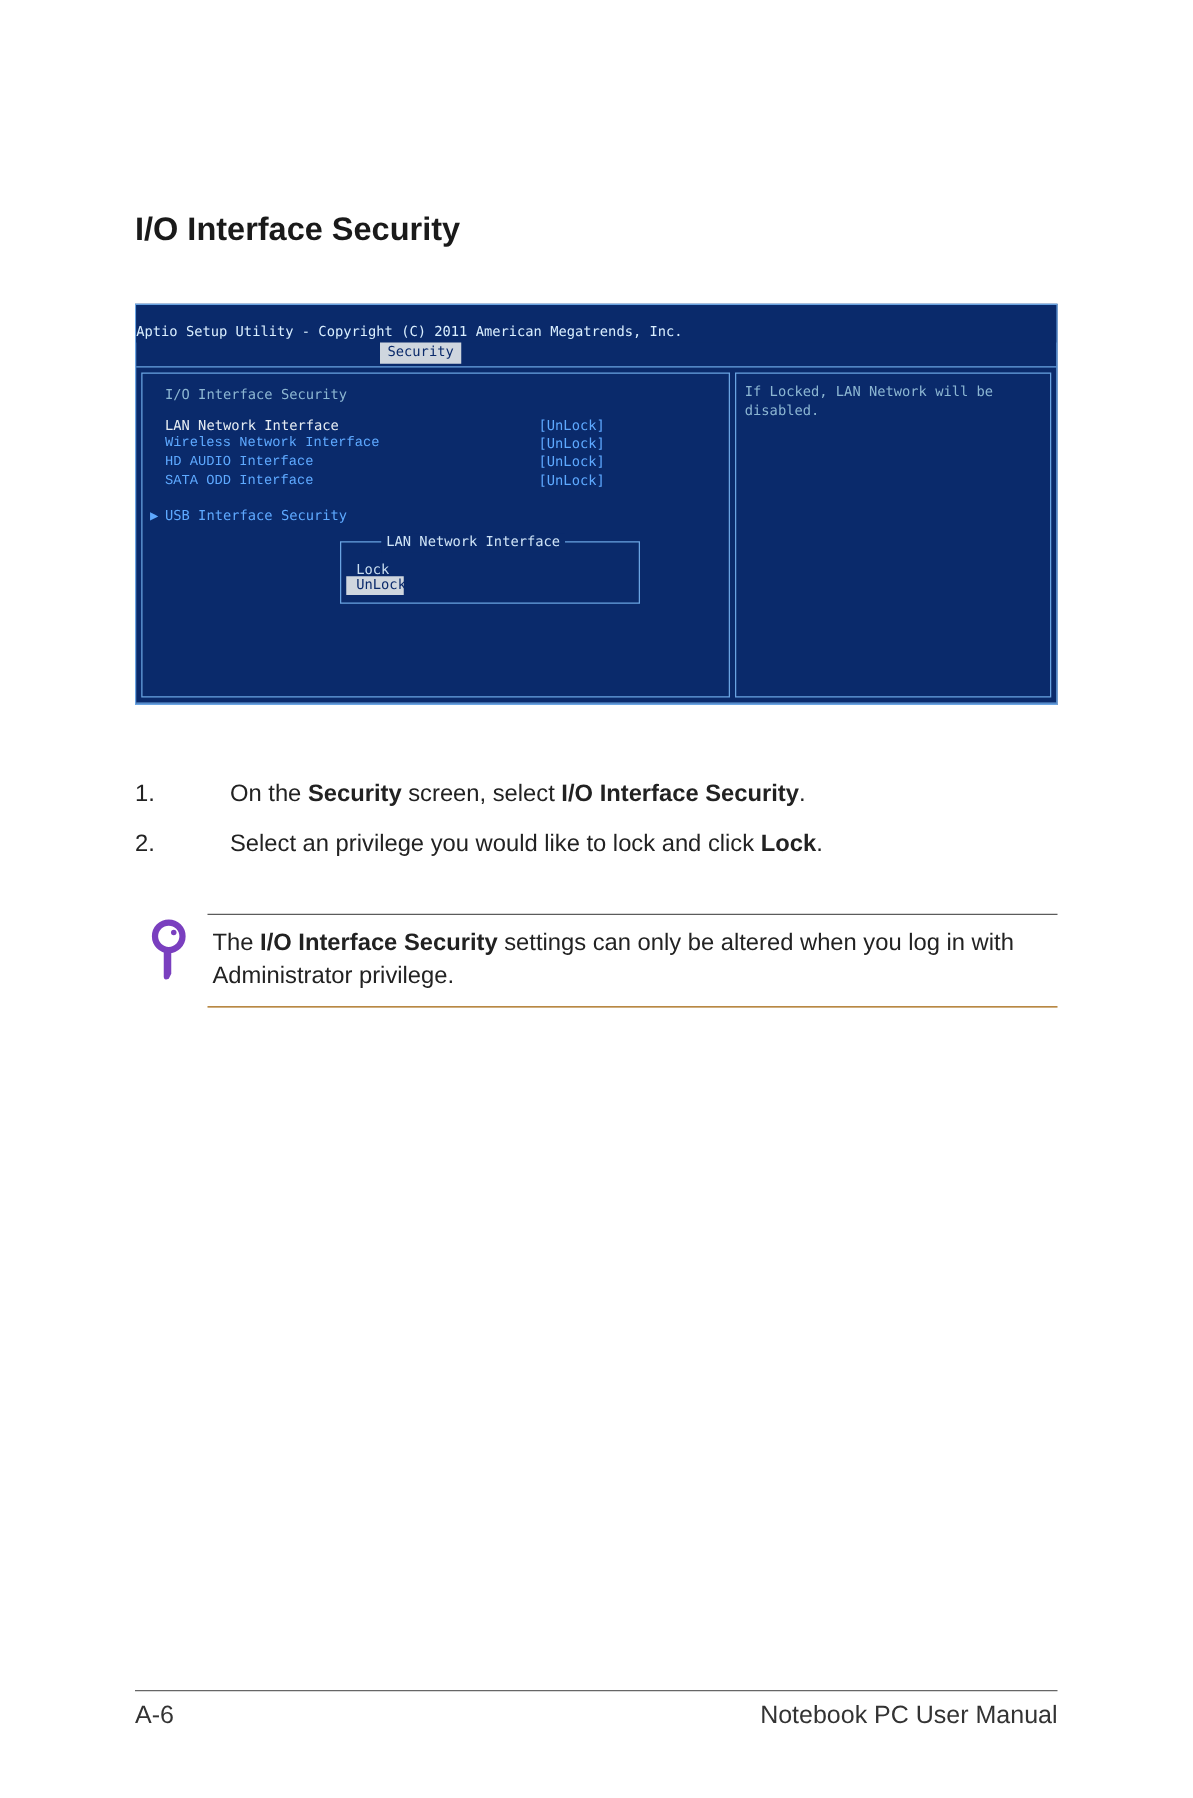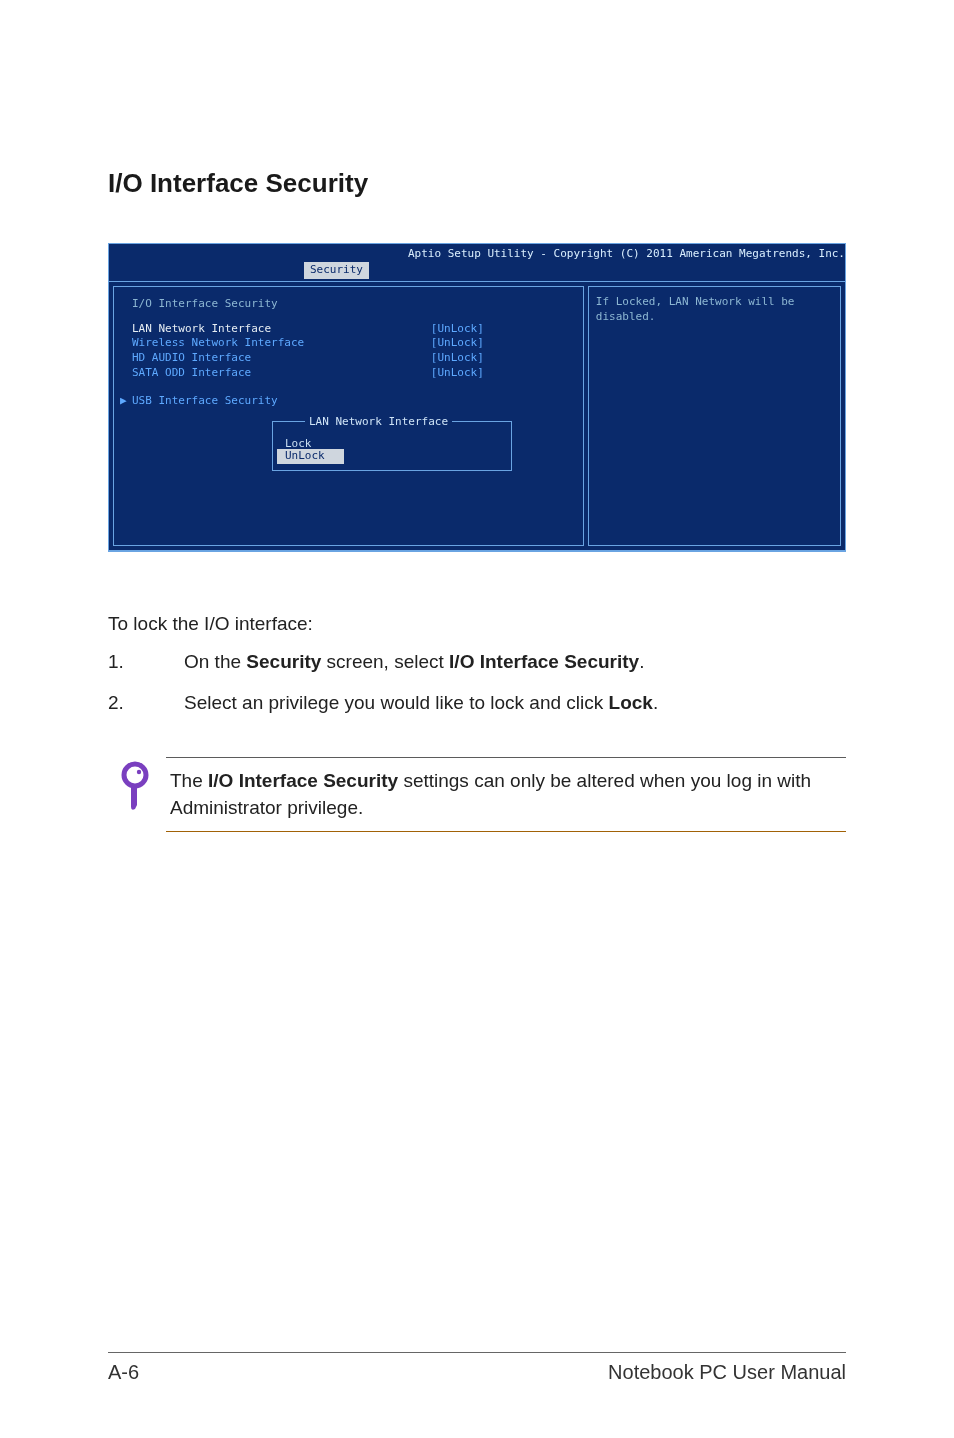--- a/index.html
+++ b/index.html
@@ -25,22 +25,22 @@
       font-family: "Lucida Console","Consolas",monospace;
       font-size: 11px;
       line-height: 1.35;
       color: #aee0ff;
       background: #0a2a6b;
       border: 1px solid #6aa4e2;
     }
     .bios-title {
       background: #0a2a6b;
       color: #d9eefe;
-      text-align: right;
-      padding: 3px 0 0 0;
+      text-align: left;
+      padding: 15px 0 0 0;
       font-size: 11px;
     }
     .bios-tabbar {
       text-align: left;
       padding: 0 0 2px 0;
     }
     .bios-tab {
       display: inline-block;
       background: #cfd6de;
       color: #0a2a6b;
@@ -70,21 +70,21 @@
       position: relative;
     }
     .bios-heading {
       color: #8cb6d2;
       margin-bottom: 10px;
     }
     .bios-row { display:flex; }
     .bios-row .k { flex: 1; }
     .bios-row .v { flex: 0 0 140px; }
     .bios-row.selected .k { color: #e6edf3; }
-    .bios-row.other .k { color: #5ea9ff; }
+    .bios-row.other .k { color: #5ea9ff; font-family: Liberation Mono, monospace; }
     .bios-row .v { color: #5ea9ff; }
     .bios-row.selected .v { color: #5ea9ff; }
     .usb-row { color:#5ea9ff; margin-top:13px; margin-left:-12px; }
     .tri { color:#5ea9ff; display:inline-block; width:12px; }
 
     
     .popupwrap { position:relative; height:88px; }
     .popup {
       position:absolute;
       left:140px; top:12px;
@@ -98,21 +98,21 @@
       top:-9px;
       background:#0a2a6b;
       display:inline-block;
       padding:0 4px;
       color:#cfe4f7;
       margin-left: 28px;
       font-size:11px;
       white-space:nowrap;
     }
     .popup-opt { padding:0 8px; color:#c9def1; margin-top:-2px; white-space:nowrap; }
-    .popup-opt.sel { background:#cfd6de; color:#0a2a6b; width:67px; }
+    .popup-opt.sel { background:#cfd6de; color:#0a2a6b; width:46px; }
 
     .bios-right .help {
       color:#8cb6d2;
       margin-bottom: 80px;
     }
     .nav-hints div { white-space:nowrap; }
 
     .bios-footer {
       text-align:center;
       color:#d9eefe;
@@ -197,21 +197,20 @@
       </div>
     </div>
 
     <div class="bios-right">
       <div class="help">If Locked, LAN Network will be disabled.</div>
     </div>
   </div>
 </div>
 
 <div class="body-text">
-  <div class="intro">To lock the I/O interface:</div>
   <ol>
     <li>
       <span class="num">1.</span>
       <span class="txt">
         <span>On the </span><span class="b">Security</span><span> screen, select </span><span class="b">I/O Interface Security</span><span>.</span>
       </span>
     </li>
     <li>
       <span class="num">2.</span>
       <span class="txt">

